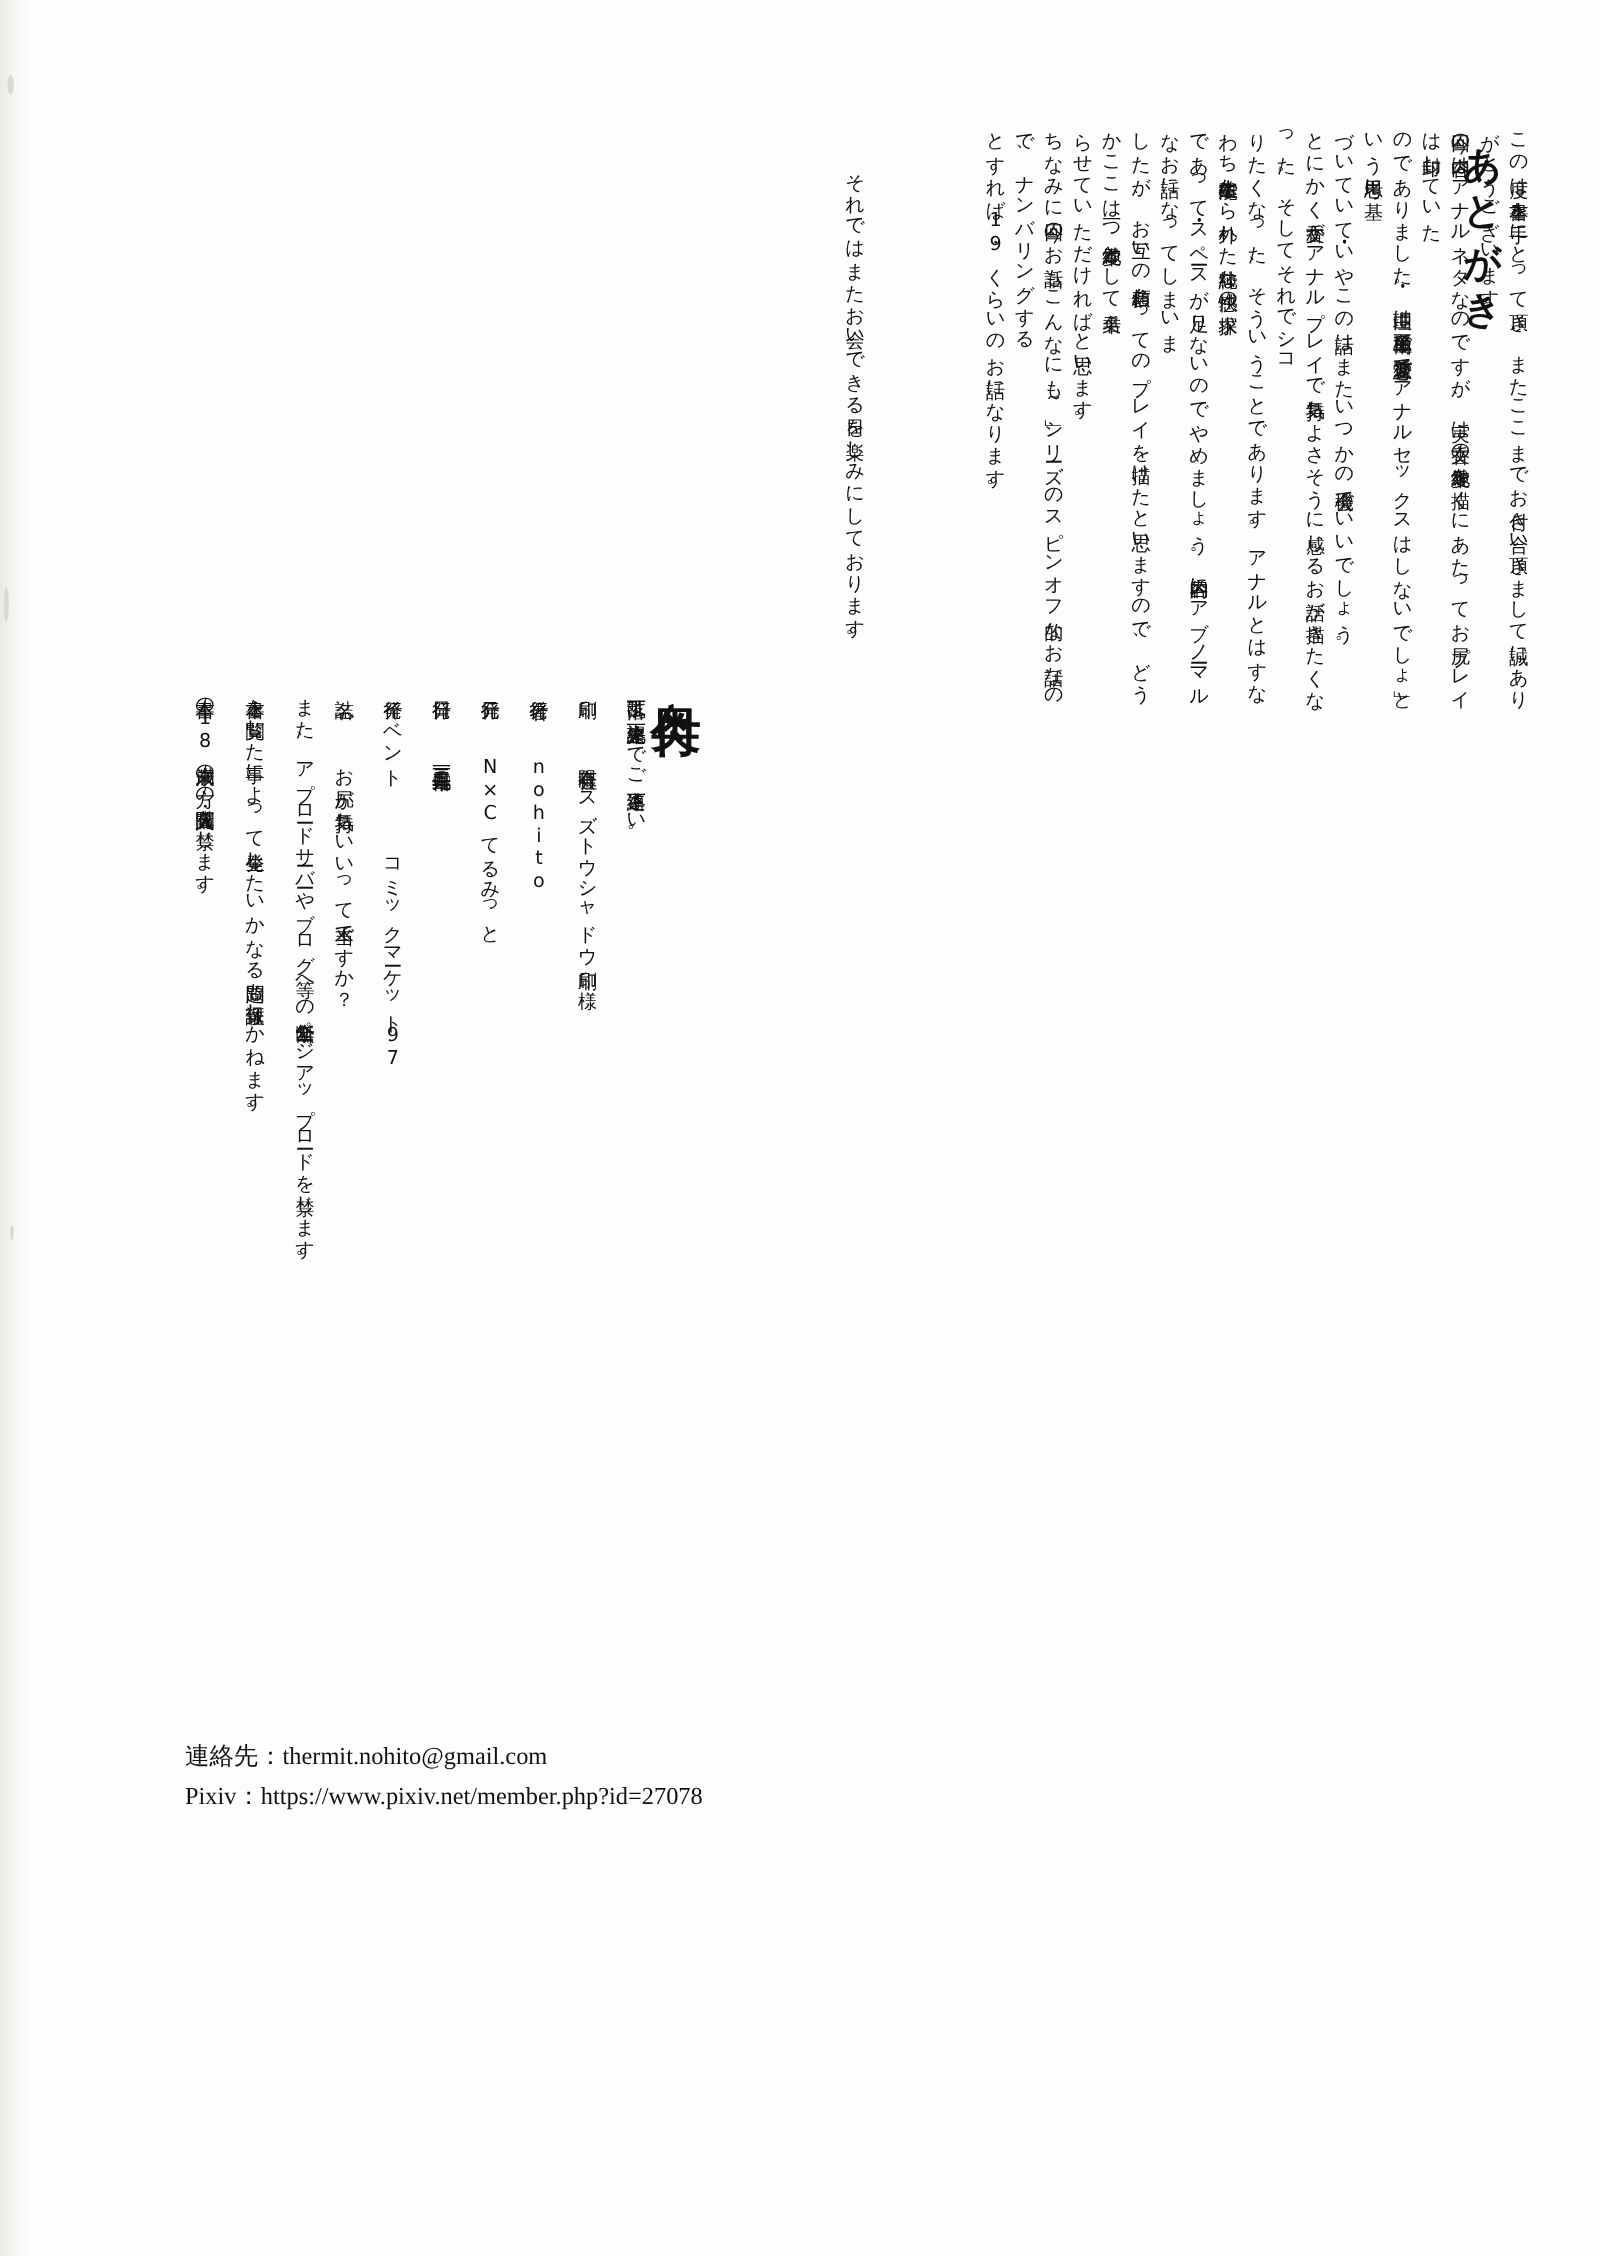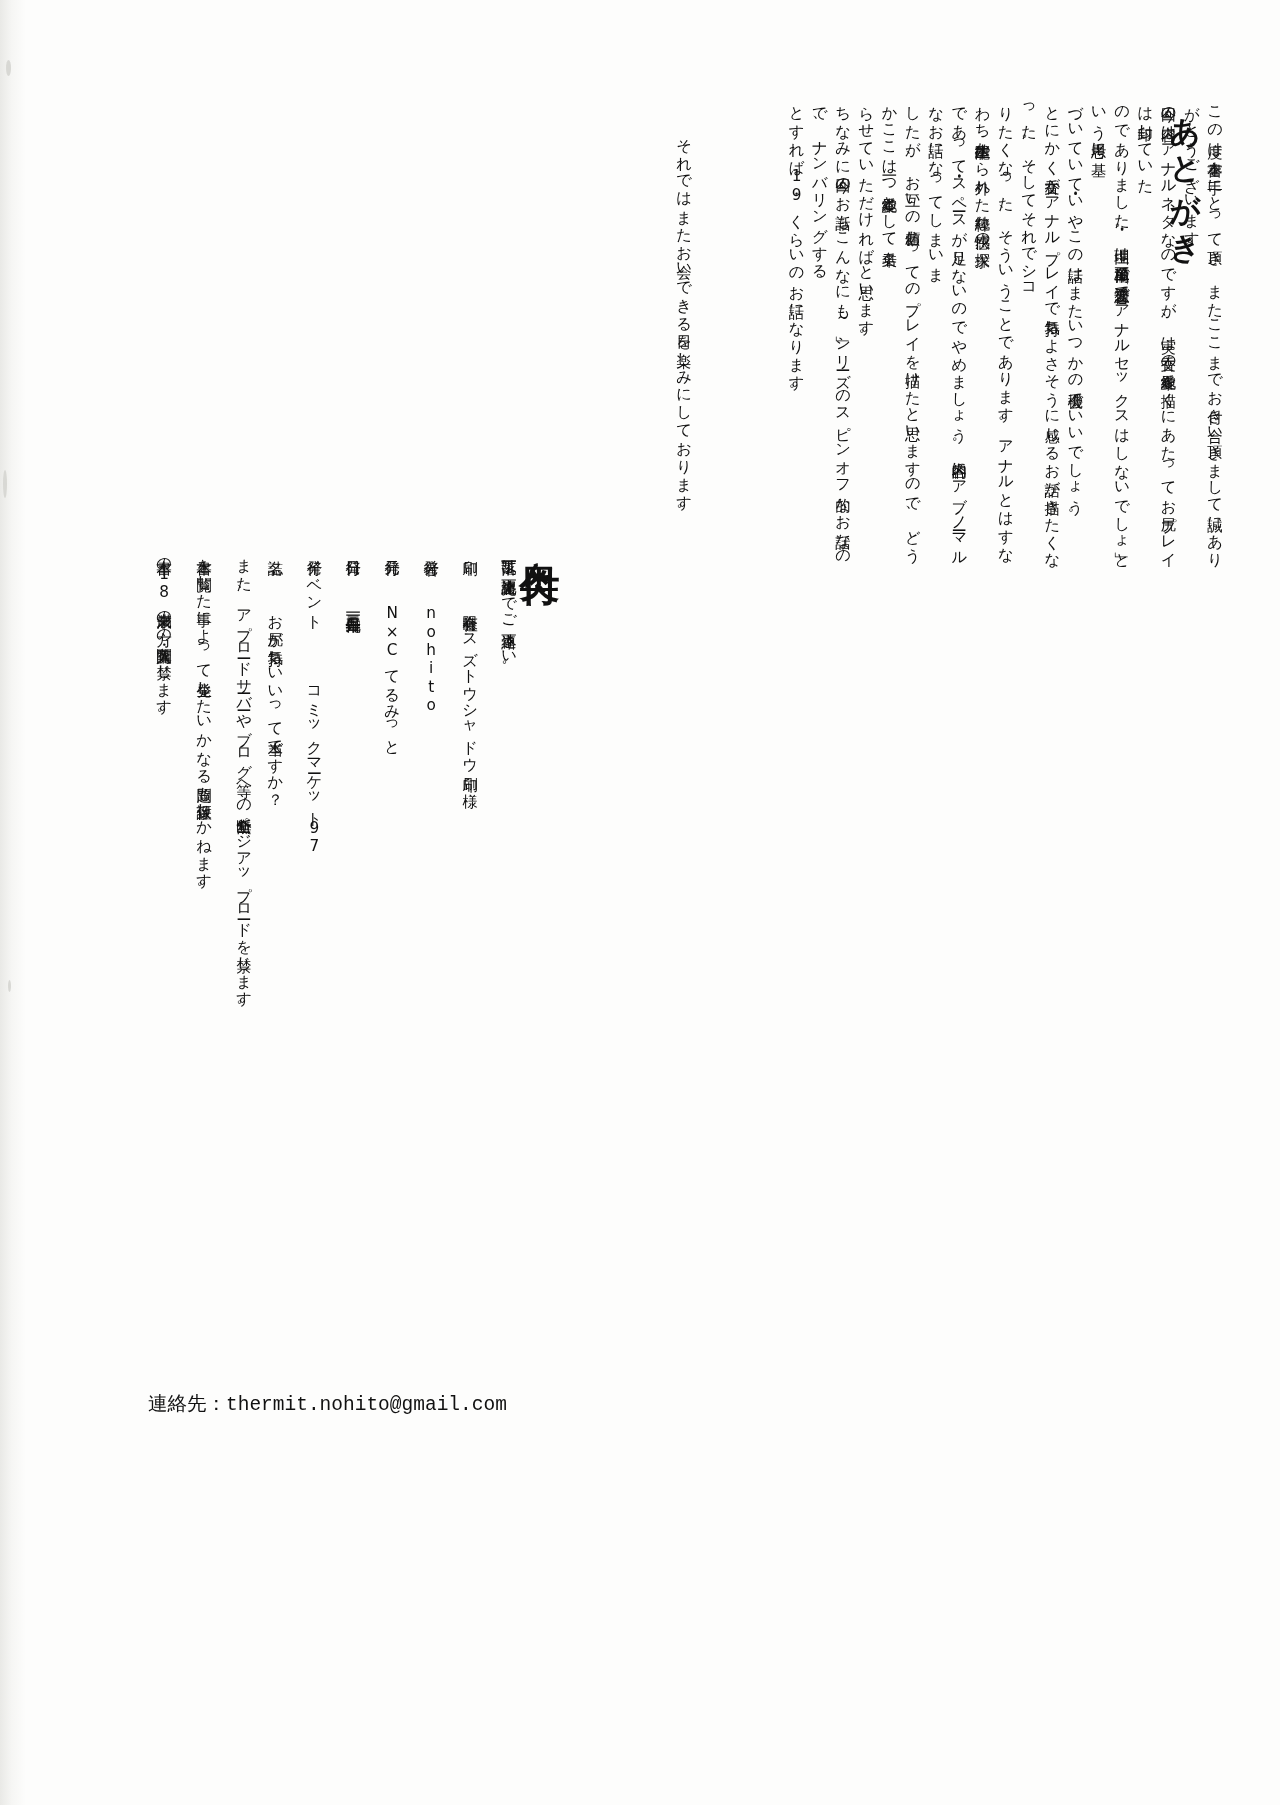--- a/index.html
+++ b/index.html
@@ -138,21 +138,21 @@
     height: 790px;
     margin-left: 17px;
     white-space: nowrap;
   }
 
   
   #contact-block {
     position: absolute;
     left: 148px;
     top: 1390px;
-    font-family: Liberation Mono, monospace;
+    font-family: Liberation Serif, serif;
     font-size: 19.5px;
     line-height: 1.62;
     color: #111;
   }
   #contact-block div {
     white-space: nowrap;
   }
 </style>
 </head>
 <body>
@@ -223,15 +223,16 @@
   </div>
 
   <div id="notice-block">
     <div class="notice-line">本書の18歳未満の方の購入・閲覧を禁じます。</div>
     <div class="notice-line">本書を閲覧した事によって発生したいかなる問題も保証致しかねます。</div>
     <div class="notice-line">また、アプロードサーバーやブログ等への無断全ページアップロードを禁じます。</div>
   </div>
 
   <div id="contact-block">
     <div>連絡先：thermit.nohito@gmail.com</div>
+    <div>Pixiv：https://www.pixiv.net/member.php?id=27078</div>
   </div>
 
 </div>
 
 </body></html>

